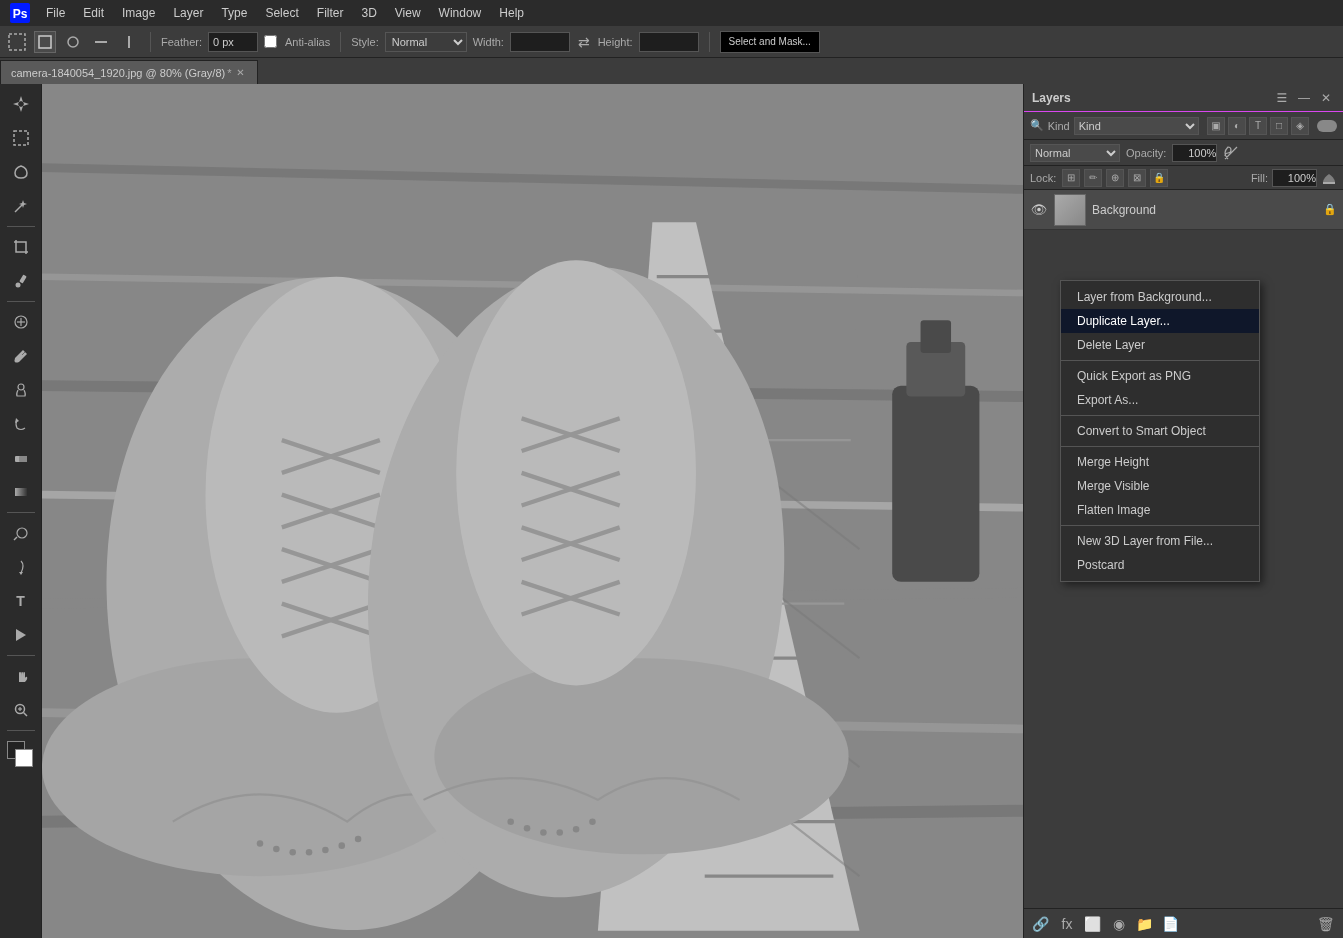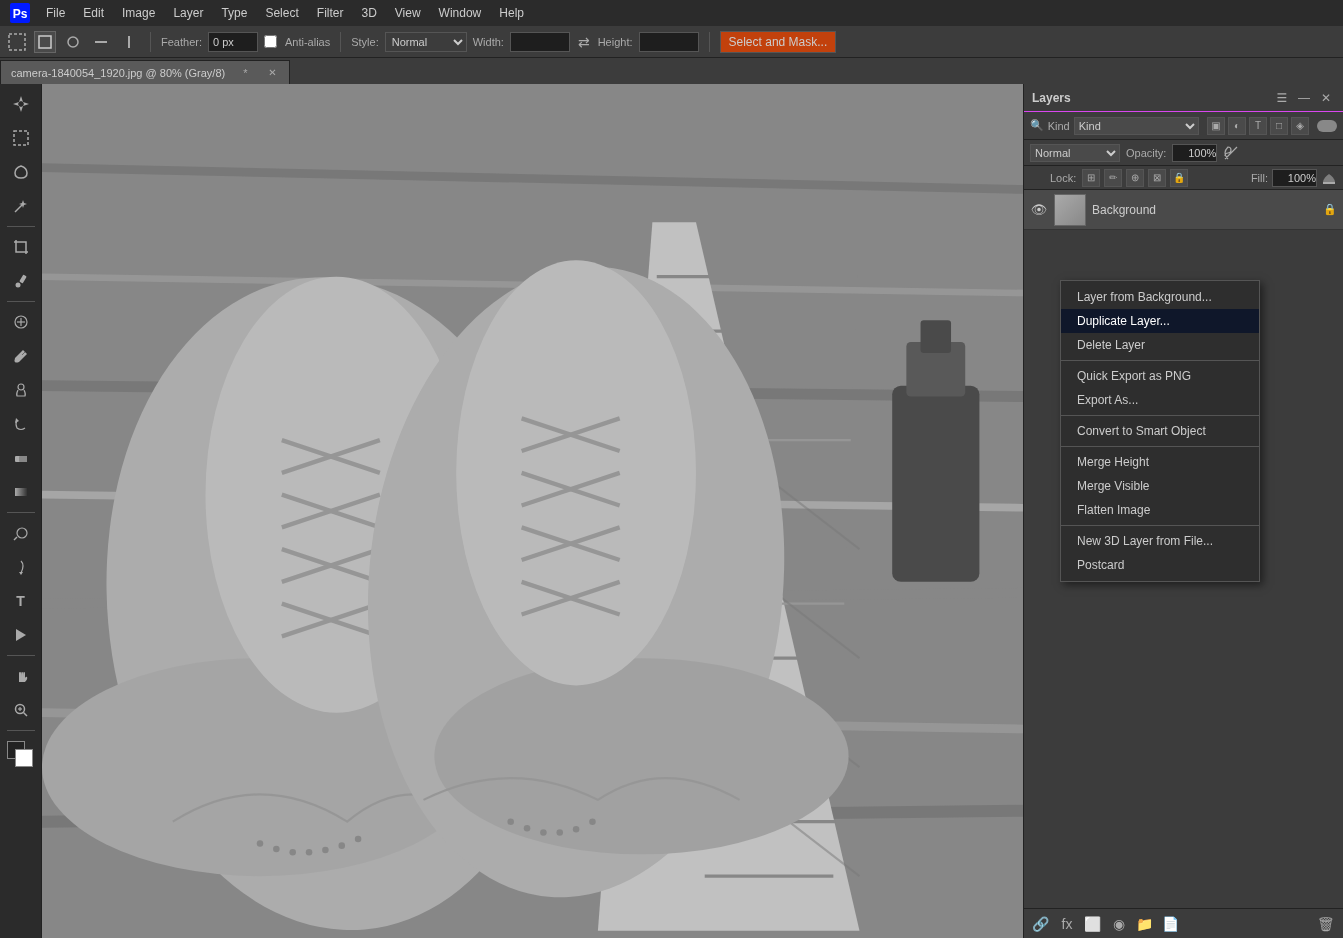--- a/index.html
+++ b/index.html
@@ -77,24 +77,24 @@
     }
     .options-select {
       background: #3c3c3c;
       border: 1px solid #555;
       color: #ccc;
       font-size: 11px;
       height: 20px;
       padding: 0 2px;
     }
     .options-button {
-      background: #c2410c;
-      border: 1px solid #555;
-      color: #ccc;
-      font-size: 12px;
+      background: #000000;
+      border: 1px solid #555;
+      color: #ccc;
+      font-size: 10px;
       height: 22px;
       padding: 0 8px;
       cursor: pointer;
     }
     .options-checkbox { margin-right: 2px; }
 
     
     #tab-bar {
       width: 100%;
       height: 26px;
@@ -104,21 +104,21 @@
       flex-shrink: 0;
     }
     .tab {
       height: 24px;
       background: #4a4a4a;
       border: 1px solid #222;
       border-bottom: none;
       padding: 4px 10px;
       display: flex;
       align-items: center;
-      gap: 18px;
+      gap: 2px;
       font-size: 11px;
       color: #ccc;
       cursor: pointer;
     }
     .tab.active { background: #5a5a5a; }
     .tab-close {
       font-size: 10px;
       color: #aaa;
       cursor: pointer;
       width: 14px; height: 14px;
@@ -286,21 +286,21 @@
     
     #layers-lock {
       height: 24px;
       background: #3c3c3c;
       border-bottom: 1px solid #222;
       display: flex;
       align-items: center;
       padding: 0 6px;
       gap: 4px;
     }
-    .lock-label { color: #aaa; font-size: 11px; margin-right: 2px; margin-left: 20px; }
+    .lock-label { color: #aaa; font-size: 11px; margin-right: 2px; }
     .lock-icon-btn {
       width: 18px; height: 18px;
       background: #4a4a4a;
       border: 1px solid #555;
       color: #aaa;
       font-size: 10px;
       display: flex; align-items: center; justify-content: center;
       cursor: pointer;
     }
     .fill-label { color: #aaa; font-size: 11px; margin-left: auto; }

